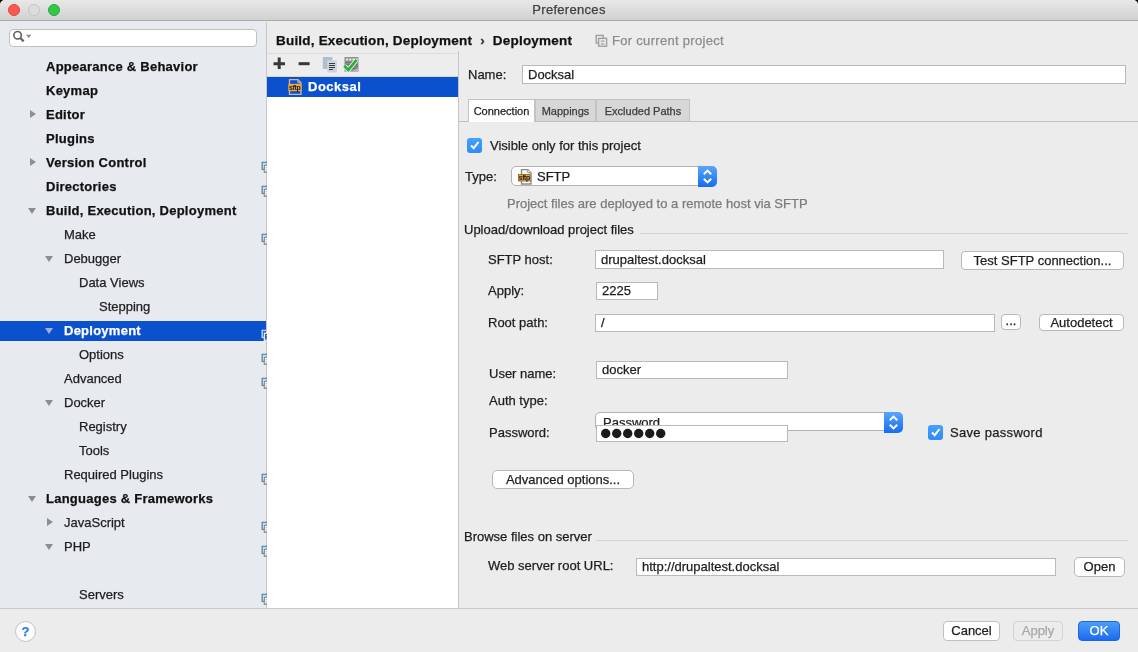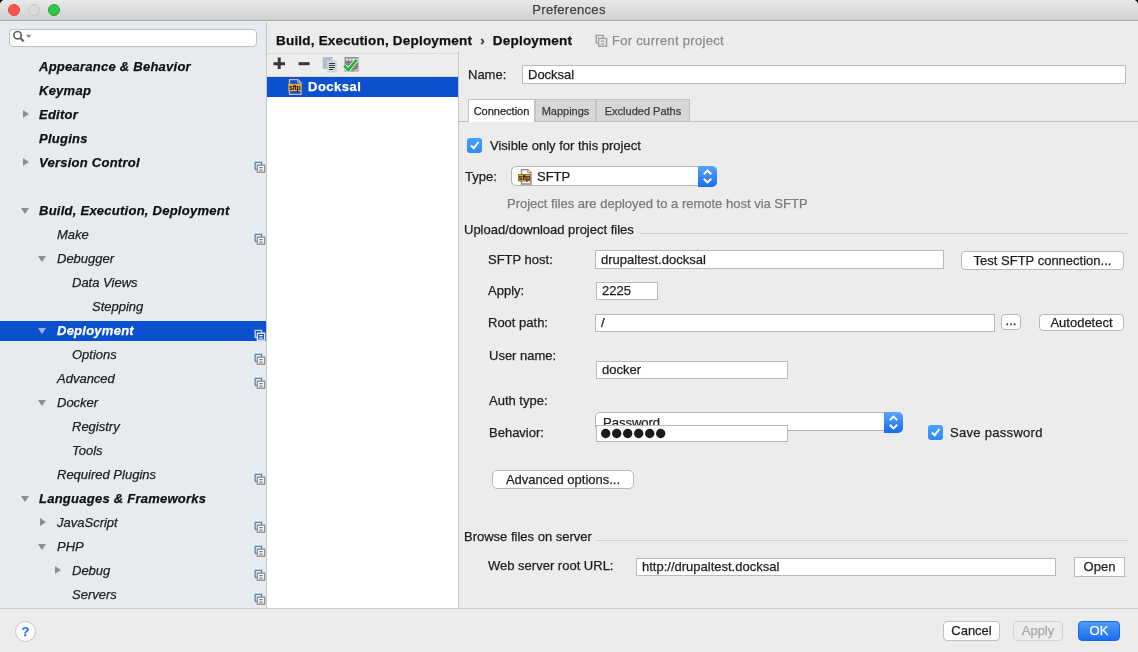--- a/index.html
+++ b/index.html
@@ -11,21 +11,21 @@
 #titlebar { position:absolute; left:0; top:0; width:1138px; height:21px; background:linear-gradient(#e8e8e8,#d1d1d1); border-bottom:1px solid #a9a9a9; }
 #title { position:absolute; left:0; top:2px; width:1138px; text-align:center; font-size:13px; color:#404040; letter-spacing:0.3px; }
 .light { position:absolute; top:4px; width:12px; height:12px; border-radius:50%; }
 #l1 { left:8px; background:#fc5650; border:1px solid #e0443e; }
 #l2 { left:27.5px; background:#dcdcdc; border:1px solid #c4c4c4; }
 #l3 { left:47.5px; background:#35c649; border:1px solid #24ab36; }
 
 
 #sidebar { position:absolute; left:0; top:22px; width:267px; height:586px; background:#e7ebef; border-right:1px solid #c6c6c6; }
 #search { position:absolute; left:9px; top:7px; width:248px; height:18px; background:#fff; border:1px solid #c0c0c0; border-radius:4px; }
-.row { position:absolute; left:8px; width:266px; height:24px; line-height:24px; white-space:nowrap;font-style:italic; }
+.row { position:absolute; left:15px; width:266px; height:24px; line-height:24px; white-space:nowrap; }
 .row b { font-weight:bold; color:#111; letter-spacing:0.25px; }
 .sel { position:absolute; left:0; width:266px; background:#0b50cd; }
 .arr-d { position:absolute; width:0; height:0; border-left:4.5px solid transparent; border-right:4.5px solid transparent; border-top:6px solid #8e8e8e; top:9px; }
 .arr-r { position:absolute; width:0; height:0; border-top:4.5px solid transparent; border-bottom:4.5px solid transparent; border-left:6px solid #8e8e8e; top:7px; }
 .picon { position:absolute; top:6px; left:246px; }
 
 
 #main { position:absolute; left:268px; top:22px; width:870px; height:586px; background:#ececec; }
 #crumb { position:absolute; left:8px; top:8px; height:21px; line-height:21px; font-weight:bold; color:#111; font-size:13.5px; letter-spacing:0.2px; }
 #forproj { position:absolute; left:344px; top:8px; height:21px; line-height:21px; color:#8c8c8c; letter-spacing:0.3px; }
@@ -77,20 +77,25 @@
     <div class="sel" style="top:299px;height:20px;"></div>
     <div class="row" style="top:33px;"><b style="margin-left:31px">Appearance &amp; Behavior</b></div>
     <div class="row" style="top:81px;"><i class="arr-r" style="left:15px"></i><b style="margin-left:31px">Editor</b></div>
     <div class="row" style="top:57px;"><b style="margin-left:31px">Keymap</b></div>
     <div class="row" style="top:105px;"><b style="margin-left:31px">Plugins</b></div>
     <div class="row" style="top:129px;"><i class="arr-r" style="left:15px"></i><b style="margin-left:31px">Version Control</b><span class="picon"><svg width="12" height="12" viewBox="0 0 12 12">
             <rect x="1.2" y="1.4" width="6.4" height="7" fill="none" stroke="#5590bb" stroke-width="1.4"></rect>
             <rect x="3.4" y="4.2" width="7.2" height="7" fill="#fbfcfd" stroke="#909090" stroke-width="1.4"></rect>
             <path d="M5.4 6.7 h3.2 M5.4 9.2 h3.2" stroke="#787878" stroke-width="1.2"></path>
           </svg></span></div>
+    <div class="row" style="top:153px;"><b style="margin-left:31px">Directories</b><span class="picon"><svg width="12" height="12" viewBox="0 0 12 12">
+            <rect x="1.2" y="1.4" width="6.4" height="7" fill="none" stroke="#5590bb" stroke-width="1.4"></rect>
+            <rect x="3.4" y="4.2" width="7.2" height="7" fill="#fbfcfd" stroke="#909090" stroke-width="1.4"></rect>
+            <path d="M5.4 6.7 h3.2 M5.4 9.2 h3.2" stroke="#787878" stroke-width="1.2"></path>
+          </svg></span></div>
     <div class="row" style="top:177px;"><i class="arr-d" style="left:13px"></i><b style="margin-left:31px">Build, Execution, Deployment</b></div>
     <div class="row" style="top:201px;"><span style="margin-left:49px">Make</span><span class="picon"><svg width="12" height="12" viewBox="0 0 12 12">
             <rect x="1.2" y="1.4" width="6.4" height="7" fill="none" stroke="#5590bb" stroke-width="1.4"></rect>
             <rect x="3.4" y="4.2" width="7.2" height="7" fill="#fbfcfd" stroke="#909090" stroke-width="1.4"></rect>
             <path d="M5.4 6.7 h3.2 M5.4 9.2 h3.2" stroke="#787878" stroke-width="1.2"></path>
           </svg></span></div>
     <div class="row" style="top:225px;"><i class="arr-d" style="left:30px"></i><span style="margin-left:49px">Debugger</span></div>
     <div class="row" style="top:249px;"><span style="margin-left:64px">Data Views</span></div>
     <div class="row" style="top:273px;"><span style="margin-left:84px">Stepping</span></div>
     <div class="row" style="top:297px;height:24px;line-height:24px;color:#fff;"><i class="arr-d" style="left:30px;border-top-color:#9eb0d8;"></i><b style="margin-left:49px;color:#fff;">Deployment</b><span class="picon"><svg width="12" height="12" viewBox="0 0 12 12">
@@ -116,25 +121,20 @@
             <rect x="3.4" y="4.2" width="7.2" height="7" fill="#fbfcfd" stroke="#909090" stroke-width="1.4"></rect>
             <path d="M5.4 6.7 h3.2 M5.4 9.2 h3.2" stroke="#787878" stroke-width="1.2"></path>
           </svg></span></div>
     <div class="row" style="top:465px;"><i class="arr-d" style="left:13px"></i><b style="margin-left:31px">Languages &amp; Frameworks</b></div>
     <div class="row" style="top:489px;"><i class="arr-r" style="left:32px"></i><span style="margin-left:49px">JavaScript</span><span class="picon"><svg width="12" height="12" viewBox="0 0 12 12">
             <rect x="1.2" y="1.4" width="6.4" height="7" fill="none" stroke="#5590bb" stroke-width="1.4"></rect>
             <rect x="3.4" y="4.2" width="7.2" height="7" fill="#fbfcfd" stroke="#909090" stroke-width="1.4"></rect>
             <path d="M5.4 6.7 h3.2 M5.4 9.2 h3.2" stroke="#787878" stroke-width="1.2"></path>
           </svg></span></div>
     <div class="row" style="top:513px;"><i class="arr-d" style="left:30px"></i><span style="margin-left:49px">PHP</span><span class="picon"><svg width="12" height="12" viewBox="0 0 12 12">
-            <rect x="1.2" y="1.4" width="6.4" height="7" fill="none" stroke="#5590bb" stroke-width="1.4"></rect>
-            <rect x="3.4" y="4.2" width="7.2" height="7" fill="#fbfcfd" stroke="#909090" stroke-width="1.4"></rect>
-            <path d="M5.4 6.7 h3.2 M5.4 9.2 h3.2" stroke="#787878" stroke-width="1.2"></path>
-          </svg></span></div>
-    <div class="row" style="top:537px;"><i class="arr-r" style="left:47px"></i><span style="margin-left:64px">Debug</span><span class="picon"><svg width="12" height="12" viewBox="0 0 12 12">
             <rect x="1.2" y="1.4" width="6.4" height="7" fill="none" stroke="#5590bb" stroke-width="1.4"></rect>
             <rect x="3.4" y="4.2" width="7.2" height="7" fill="#fbfcfd" stroke="#909090" stroke-width="1.4"></rect>
             <path d="M5.4 6.7 h3.2 M5.4 9.2 h3.2" stroke="#787878" stroke-width="1.2"></path>
           </svg></span></div>
     <div class="row" style="top:561px;"><span style="margin-left:64px">Servers</span><span class="picon"><svg width="12" height="12" viewBox="0 0 12 12">
             <rect x="1.2" y="1.4" width="6.4" height="7" fill="none" stroke="#5590bb" stroke-width="1.4"></rect>
             <rect x="3.4" y="4.2" width="7.2" height="7" fill="#fbfcfd" stroke="#909090" stroke-width="1.4"></rect>
             <path d="M5.4 6.7 h3.2 M5.4 9.2 h3.2" stroke="#787878" stroke-width="1.2"></path>
           </svg></span></div>
   </div>
@@ -206,35 +206,35 @@
       <div class="btn" style="left:693px;top:229px;width:163px;height:19px;line-height:17px;">Test SFTP connection...</div>
 
       <div class="label" style="left:220px;top:258px;height:21px;line-height:21px;">Apply:</div>
       <div class="field" style="left:328px;top:260px;width:62px;height:18px;line-height:16px;">2225</div>
 
       <div class="label" style="left:220px;top:290px;height:21px;line-height:21px;">Root path:</div>
       <div class="field" style="left:327px;top:292px;width:400px;height:18px;line-height:16px;">/</div>
       <div class="btn" style="left:733px;top:292px;width:20px;height:16px;line-height:11px;">...</div>
       <div class="btn" style="left:771px;top:292px;width:85px;height:17px;line-height:15px;">Autodetect</div>
 
-      <div class="label" style="left:221px;top:323px;height:21px;line-height:21px;">User name:</div>
+      <div class="label" style="left:221px;top:341px;height:21px;line-height:21px;">User name:</div>
       <div class="field" style="left:328px;top:339px;width:192px;height:18px;line-height:16px;">docker</div>
 
       <div class="label" style="left:221px;top:368px;height:21px;line-height:21px;">Auth type:</div>
       <div class="combo" style="left:327px;top:390px;width:308px;height:19px;">
         <span style="position:absolute;left:7px;top:0;line-height:19px;">Password</span>
         <div class="step" style="height:21px;">
             <svg width="19" height="21" viewBox="0 0 19 21" style="position:absolute;left:0;top:0;">
               <path d="M5.8 8.2 L9.5 4.6 L13.2 8.2" fill="none" stroke="#fff" stroke-width="2"></path>
               <path d="M5.8 12.8 L9.5 16.4 L13.2 12.8" fill="none" stroke="#fff" stroke-width="2"></path>
             </svg>
           </div>
       </div>
 
-      <div class="label" style="left:221px;top:400px;height:21px;line-height:21px;">Behavior:</div>
+      <div class="label" style="left:221px;top:400px;height:21px;line-height:21px;">Password:</div>
       <div class="field" style="left:328px;top:403px;width:192px;height:17px;">
           <svg width="80" height="15" viewBox="0 0 80 15" style="position:absolute;left:0;top:1px;">
             <circle cx="8.7" cy="6.5" r="4.7" fill="#1a1a1a"></circle>
             <circle cx="19.7" cy="6.5" r="4.7" fill="#1a1a1a"></circle>
             <circle cx="30.7" cy="6.5" r="4.7" fill="#1a1a1a"></circle>
             <circle cx="41.7" cy="6.5" r="4.7" fill="#1a1a1a"></circle>
             <circle cx="52.7" cy="6.5" r="4.7" fill="#1a1a1a"></circle>
             <circle cx="63.7" cy="6.5" r="4.7" fill="#1a1a1a"></circle>
           </svg>
         </div>
@@ -245,21 +245,21 @@
         </div>
       <div class="label" style="left:682px;top:400px;height:21px;line-height:21px;letter-spacing:0.3px;">Save password</div>
 
       <div class="btn" style="left:224px;top:448px;width:142px;height:19px;line-height:17px;border-radius:5px;">Advanced options...</div>
 
       <div class="sect" style="left:196px;top:504px;height:21px;line-height:21px;">Browse files on server</div>
       <div class="sline" style="left:328px;top:518px;width:532px;"></div>
 
       <div class="label" style="left:220px;top:533px;height:21px;line-height:21px;">Web server root URL:</div>
       <div class="field" style="left:368px;top:536px;width:420px;height:18px;line-height:16px;">http://drupaltest.docksal</div>
-      <div class="btn" style="left:806px;top:535px;width:51px;height:20px;line-height:18px;border-radius:0;">Open</div>
+      <div class="btn" style="left:806px;top:535px;width:51px;height:20px;line-height:18px;border-radius:5px;">Open</div>
     </div>
   </div>
 
   <div style="position:absolute;left:458px;top:51px;width:1px;height:557px;background:#c6c6c6;"></div>
   <div id="tabs">
     <div class="tab tab-on" style="left:468px;width:67px;">Connection</div>
     <div class="tab tab-off" style="left:535px;width:61px;">Mappings</div>
     <div class="tab tab-off" style="left:596px;width:94px;">Excluded Paths</div>
   </div>
   <div id="tabline"></div>

